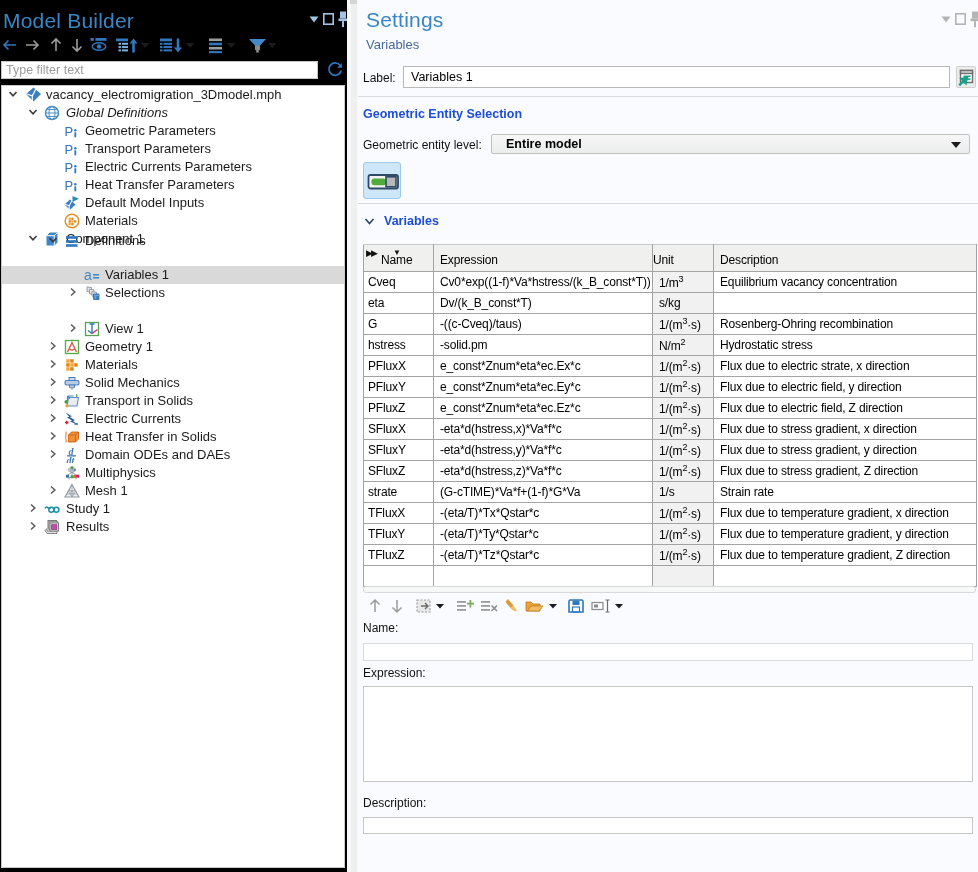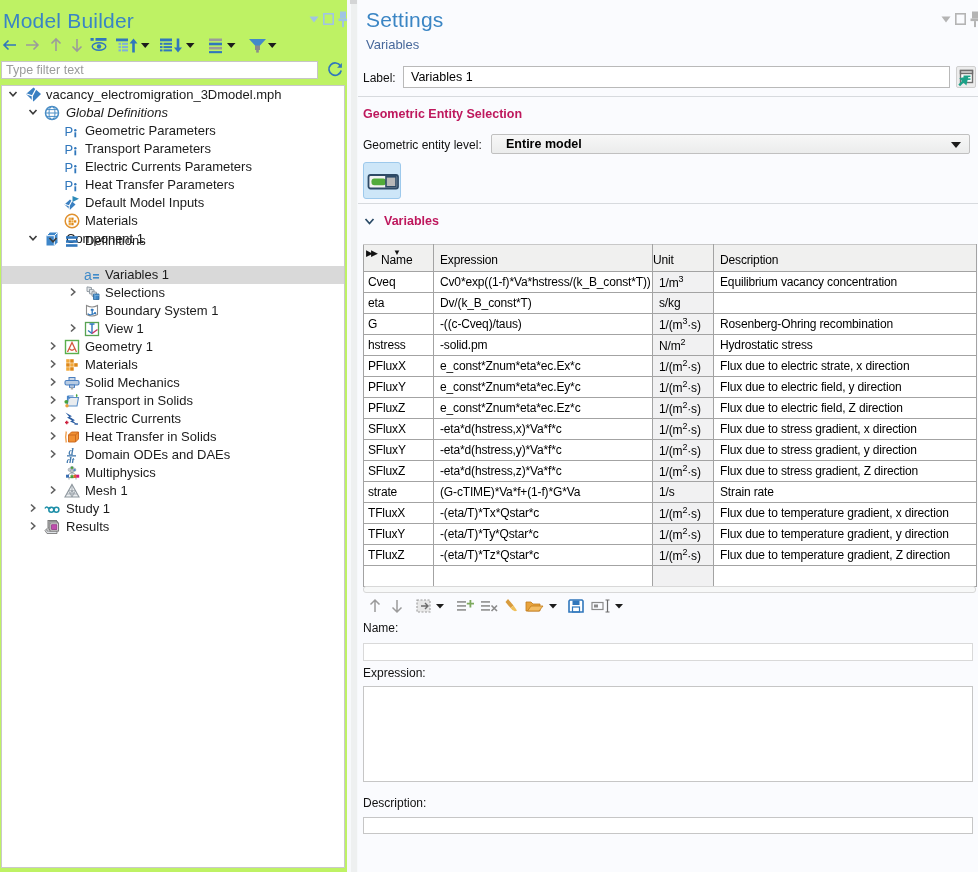--- a/index.html
+++ b/index.html
@@ -2,21 +2,21 @@
 <html><head>
 <meta charset="utf-8">
 <style>
   * { margin:0; padding:0; box-sizing:border-box; }
   html,body { width:978px; height:872px; overflow:hidden;
     font-family:"Liberation Sans",sans-serif; background:#e9eaec; }
   #root { position:relative; width:978px; height:872px; background:#e9eaec; }
   .abs { position:absolute; }
 
   
-  #left { position:absolute; left:0; top:0; width:347px; height:872px; background:#bef264; }
+  #left { position:absolute; left:0; top:0; width:347px; height:872px; background:#000000; }
   #lefttitle { position:absolute; left:3px; top:9px; font-size:21px; letter-spacing:0.2px; color:#3a85c4; }
   #treebox { position:absolute; left:1px; top:85px; width:344px; height:783px;
     background:#ffffff; border:1px solid #c9c9c9; }
   #filter { position:absolute; left:1px; top:61px; width:317px; height:18px;
     background:#fff; border:1px solid #c6c6c6; color:#9b9b9b; font-size:12.5px;
     line-height:16px; padding-left:4px; }
 
   .trow { position:absolute; left:0; width:342px; height:18px; font-size:13px;
     color:#1b1b1b; line-height:18px; white-space:nowrap; }
   .trow.sel { background:#d9d9d9; }
@@ -27,21 +27,21 @@
   
   #split { position:absolute; left:347px; top:0; width:11px; height:872px; background:#f7f9fb; }
   #splitin { position:absolute; left:4px; top:0; width:6px; height:872px; background:#eef0f0; }
 
   
   #right { position:absolute; left:358px; top:0; width:620px; height:872px; background:#fafbfe; }
   #rtitle { position:absolute; left:8px; top:8px; font-size:21px; letter-spacing:0.2px; color:#3a85c4; }
   #rsub { position:absolute; left:8px; top:37px; font-size:13px; color:#47689b; }
   .seph { position:absolute; left:0; width:620px; height:1px; background:#d7dade; }
   .flabel { font-size:12px; color:#111; position:absolute; }
-  .sechead { position:absolute; font-size:12.5px; font-weight:bold; color:#be185d; }
+  .sechead { position:absolute; font-size:12.5px; font-weight:bold; color:#1d4ed8; }
 
   #labelinput { position:absolute; left:45px; top:66px; width:547px; height:22px;
     background:#fff; border:1px solid #b9b9b9; font-size:12.5px; line-height:20px;
     padding-left:7px; color:#000; }
 
   #combo { position:absolute; left:133px; top:134px; width:479px; height:20px;
     background:linear-gradient(#f7f7f7,#ebecec); border:1px solid #c0c0c0;
     border-radius:2px; font-size:12.5px; font-weight:bold; line-height:18px;
     padding-left:14px; color:#000; }
   #combo .dar { position:absolute; right:8px; top:7px; width:0; height:0;
@@ -260,29 +260,20 @@
           <span class="ticon" style="left:82px;"><svg width="16" height="16" viewBox="0 0 16 16">
               <g fill="#e3e6e9" stroke="#8d979f" stroke-width="0.9">
                 <path d="M3 2.5 L7.5 2.5 L7.5 7 L3 7 Z" transform="skewY(8) translate(0,-1)"></path>
                 <path d="M5.5 4.5 L10 4.5 L10 9 L5.5 9 Z" transform="skewY(8) translate(0,-1)"></path>
                 <path d="M8 6.5 L12.5 6.5 L12.5 11 L8 11 Z" transform="skewY(8) translate(0,-1)"></path>
               </g>
               <path d="M9.5 9 L15 9 L15 14.5 L9.5 14.5 Z" fill="#3f86c6" stroke="#2a6398" stroke-width="0.8"></path>
               <path d="M9.7 9.2 L11 10.3 L11 14.3 M11 10.3 L15 10.3" stroke="#7db4dd" stroke-width="0.9" fill="none"></path>
             </svg></span>
           <span class="tlabel" style="left:103px;">Selections</span>
-        </div>
-    <div class="trow" style="top:216px;">
-          <span class="ticon" style="left:82px;"><svg width="16" height="16" viewBox="0 0 16 16">
-              <path d="M2.5 2.5 Q8 5.5 13.5 2.5 L13.5 11.5 Q8 14.5 2.5 11.5 Z" fill="#fff" stroke="#8a8a8a" stroke-width="1.1"></path>
-              <path d="M8.2 11.5 L8.2 6 M8.2 6 L6.8 7.4 M8.2 6 L9.6 7.4" stroke="#3077bc" stroke-width="1.3" fill="none"></path>
-              <path d="M8.2 11.5 L12 9.8 M12 9.8 L10.2 9.7 M12 9.8 L11 11.2" stroke="#3077bc" stroke-width="1.2" fill="none"></path>
-              <path d="M8.2 11.5 Q5 12.5 3.8 10.5" stroke="#3077bc" stroke-width="1.1" fill="none"></path>
-            </svg></span>
-          <span class="tlabel" style="left:103px;">Boundary System 1</span>
         </div>
     <div class="trow" style="top:234px;">
           <svg class="chev" style="left:66px;" viewBox="0 0 10 10">
             <path d="M3 1.5 L6.8 5 L3 8.5" fill="none" stroke="#5f5f5f" stroke-width="1.6"></path>
           </svg>
           <span class="ticon" style="left:82px;"><svg width="16" height="16" viewBox="0 0 16 16">
               <rect x="1.5" y="1.5" width="13" height="13" fill="#fff" stroke="#58a353" stroke-width="1.3"></rect>
               <path d="M5.5 3 L10.5 3 M8 3 L8 12.5" stroke="#3077bc" stroke-width="1.4" fill="none"></path>
               <path d="M8 12.5 L13.5 8.5" stroke="#cb3766" stroke-width="1.4"></path>
               <path d="M8 12.5 L4 9.5" stroke="#3077bc" stroke-width="1.3"></path>

